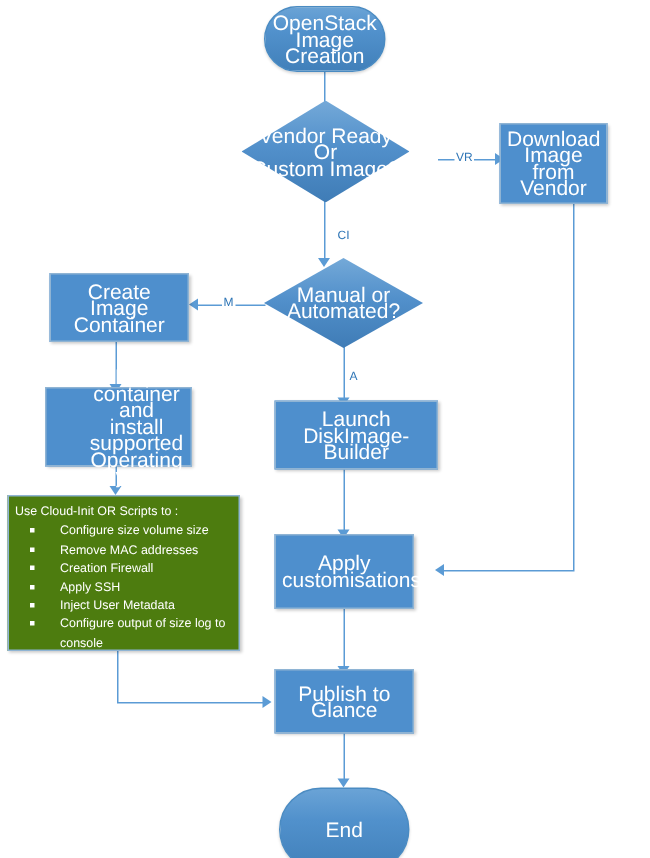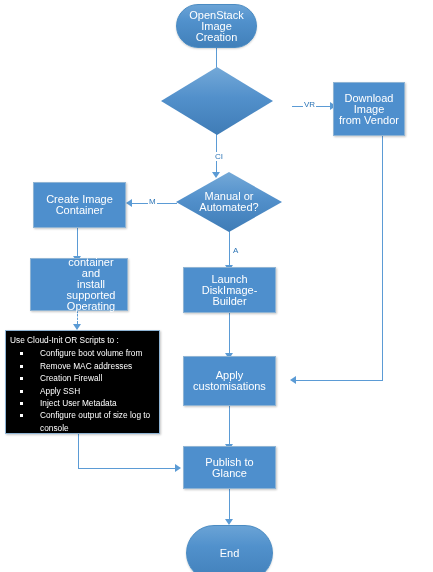--- a/index.html
+++ b/index.html
@@ -14,21 +14,21 @@
     height:572px;
     background:#ffffff;
     overflow:hidden;
   }
 
   
   .node{
     position:absolute;
     box-sizing:border-box;
     color:#ffffff;
-    font-size:11px;
+    font-size:14px;
     line-height:11px;
     text-align:center;
     display:flex;
     align-items:center;
     justify-content:center;
     z-index:5;
   }
   .node .txt{
     display:block;
     width:100%;
@@ -64,21 +64,21 @@
     background:linear-gradient(180deg,#74a9d8 0%,#5290cb 45%,#3f7cb6 100%);
     clip-path:polygon(50% 0%,100% 50%,50% 100%,0% 50%);
     z-index:0;
   }
   .decision .txt{position:relative;z-index:1;}
 
   
   .listbox{
     position:absolute;
     box-sizing:border-box;
-    background:#000000;
+    background:#4d7c0f;
     border:1px solid #8fb4d4;
     box-shadow:1px 1px 2px rgba(0,0,0,.22);
     color:#ffffff;
     font-size:8.3px;
     line-height:12.4px;
     text-align:left;
     padding:3px 4px 3px 4px;
     z-index:5;
   }
   .listbox .lead{display:block;margin:0 0 1px 0;}
@@ -147,21 +147,21 @@
 
   <div class="ln lnv" style="left:216px;top:48px;height:31px;"></div>
   <div class="arrow arrow-down" style="left:212px;top:78px;"></div>
 
   <div class="ln lnh" style="left:292px;top:106px;width:40px;"></div>
   <div class="arrow arrow-right" style="left:330px;top:101.5px;"></div>
   <div class="elabel" style="left:303px;top:100px;">VR</div>
 
   <div class="ln lnv" style="left:216px;top:134px;height:40px;"></div>
   <div class="arrow arrow-down" style="left:212px;top:172px;"></div>
-  <div class="elabel" style="left:214px;top:152px;">CI</div>
+  <div class="elabel" style="left:224px;top:152px;">CI</div>
 
   <div class="ln lnv" style="left:382px;top:136px;height:244px;"></div>
   <div class="ln lnh" style="left:294px;top:380px;width:89px;"></div>
   <div class="arrow arrow-left" style="left:290px;top:375.5px;"></div>
 
   <div class="ln lnh" style="left:131px;top:203px;width:46px;"></div>
   <div class="arrow arrow-left" style="left:126px;top:198.5px;"></div>
   <div class="elabel" style="left:148px;top:197px;">M</div>
 
   <div class="ln lnv" style="left:229px;top:231px;height:36px;"></div>
@@ -187,20 +187,23 @@
   <div class="ln lnv" style="left:229px;top:489px;height:32px;"></div>
   <div class="arrow arrow-down" style="left:225px;top:519px;"></div>
 
   <div class="node terminator" style="left:176px;top:4px;width:81px;height:44px;">
     <span class="txt">OpenStack Image
 Creation</span>
   </div>
 
   <div class="node decision" style="left:161px;top:67px;width:112px;height:68px;">
     <span class="dia"></span>
+    <span class="txt">Vendor Ready
+Or
+Custom Image?</span>
   </div>
 
   <div class="node process" style="left:333px;top:82px;width:72px;height:54px;">
     <span class="txt">Download Image
 from Vendor</span>
   </div>
 
   <div class="node decision" style="left:176px;top:172px;width:106px;height:60px;">
     <span class="dia"></span>
     <span class="txt">Manual or
@@ -214,30 +217,30 @@
 
   <div class="node process" style="left:30px;top:258px;width:98px;height:53px;padding-left:24px;">
     <span class="txt">Boot container and
 install supported
 Operating System</span>
   </div>
 
   <div class="listbox" style="left:5px;top:330px;width:155px;height:104px;">
     <span class="lead">Use Cloud-Init OR Scripts to :</span>
     <ul>
-      <li>Configure boot volume from</li>
+      <li>Configure size volume size</li>
       <li>Remove MAC addresses</li>
       <li>Creation Firewall</li>
       <li>Apply SSH</li>
       <li>Inject User Metadata</li>
       <li>Configure output of size log to console</li>
     </ul>
   </div>
 
-  <div class="node process" style="left:183px;top:267px;width:93px;height:46px;">
+  <div class="node process" style="left:183px;top:267px;width:109px;height:46px;">
     <span class="txt">Launch DiskImage-
 Builder</span>
   </div>
 
   <div class="node process" style="left:183px;top:356px;width:93px;height:50px;justify-content:flex-end;">
     <span class="txt">Apply
 customisations</span>
   </div>
 
   <div class="node process" style="left:183px;top:446px;width:93px;height:43px;">

